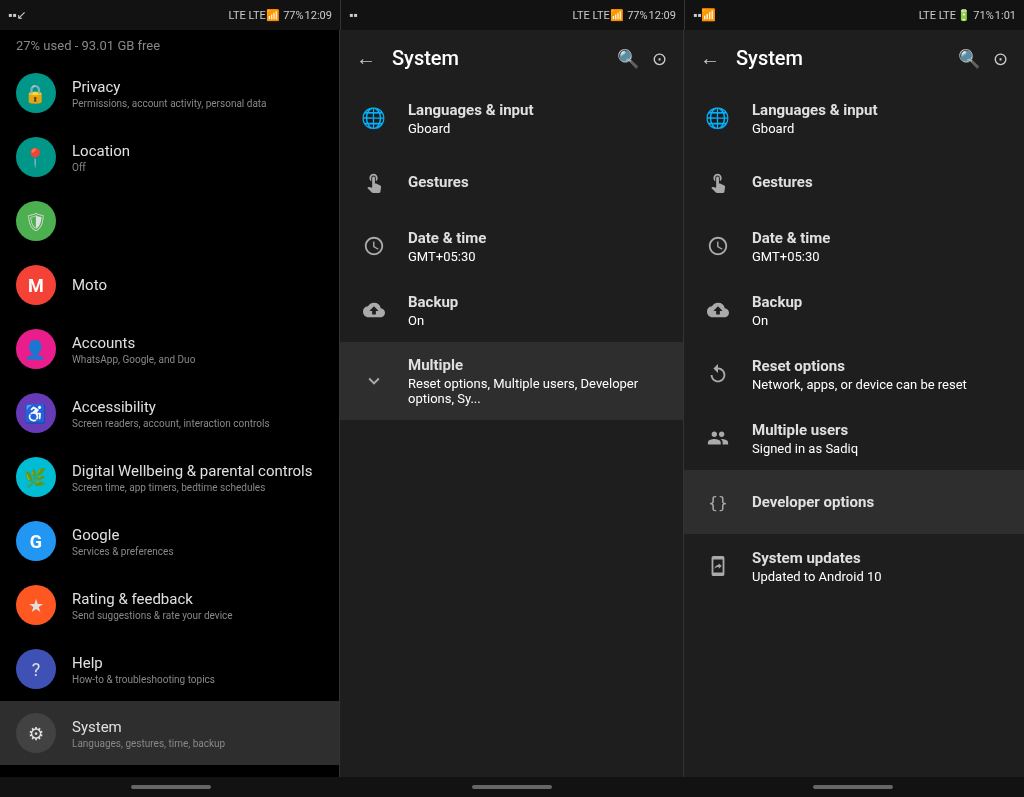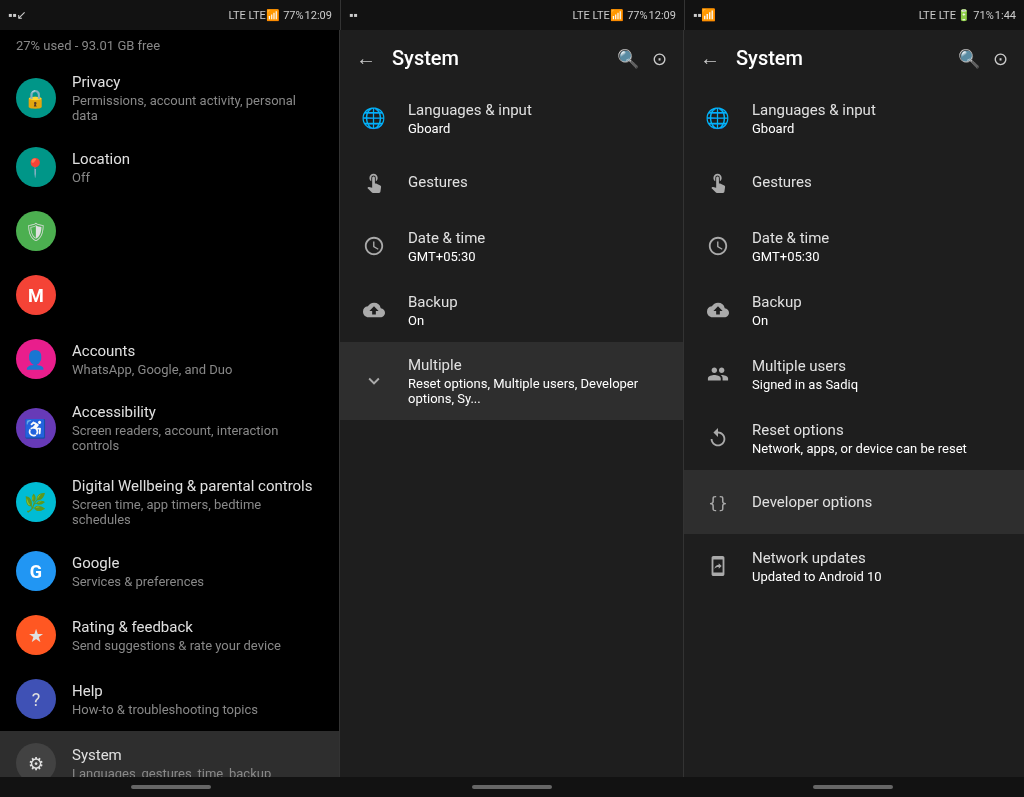--- a/index.html
+++ b/index.html
@@ -114,21 +114,21 @@
       display: flex;
       align-items: center;
       justify-content: center;
       margin-right: 16px;
       flex-shrink: 0;
       font-size: 18px;
     }
 
     .item-text { flex: 1; }
     .item-title { font-size: 15px; color: #e0e0e0; font-weight: 400; }
-    .item-subtitle { font-size: 13px; color: #888; margin-top: 2px; }
+    .item-subtitle { font-size: 10px; color: #888; margin-top: 2px; }
 
     
     .menu-item {
       display: flex;
       align-items: center;
       padding: 14px 16px;
       min-height: 64px;
       cursor: pointer;
     }
     .menu-item.active { background: #2e2e2e; }
@@ -139,21 +139,21 @@
       display: flex;
       align-items: center;
       justify-content: center;
       margin-right: 16px;
       font-size: 20px;
       color: #aaa;
       flex-shrink: 0;
     }
 
     .menu-text { flex: 1; }
-    .menu-title { font-size: 15px; color: #e0e0e0; }
+    .menu-title { font-size: 15px; color: #e0e0e0; font-weight: bold; }
     .menu-subtitle { font-size: 13px; color: #ffffff; margin-top: 2px; }
 
     .storage-bar-text {
       font-size: 13px;
       color: #888;
       padding: 8px 16px 8px 16px;
     }
 
     
     .ic-pink { background: #e91e8c; }
@@ -215,21 +215,21 @@
       <span>12:09</span>
     </div>
   </div>
   <div class="status-bar right">
     <div class="status-left-icons">
       <span style="font-size:12px">▪▪📶</span>
     </div>
     <div class="status-right-info">
       <span>LTE LTE</span>
       <span>🔋 71%</span>
-      <span>1:44</span>
+      <span>1:01</span>
     </div>
   </div>
 </div>
 
 <div class="panels">
 
   <div class="panel-left">
 
     <div class="storage-bar-text">27% used - 93.01 GB free</div>
 
@@ -249,20 +249,21 @@
       </div>
     </div>
 
     <div class="settings-item">
       <div class="item-icon ic-green">🛡</div>
     </div>
 
     <div class="settings-item">
       <div class="item-icon ic-red" style="font-weight:bold;color:#fff;">M</div>
       <div class="item-text">
+        <div class="item-title">Moto</div>
       </div>
     </div>
 
     <div class="settings-item">
       <div class="item-icon ic-pink">👤</div>
       <div class="item-text">
         <div class="item-title">Accounts</div>
         <div class="item-subtitle">WhatsApp, Google, and Duo</div>
       </div>
     </div>
@@ -433,56 +434,56 @@
       </div>
       <div class="menu-text">
         <div class="menu-title">Backup</div>
         <div class="menu-subtitle">On</div>
       </div>
     </div>
 
     <div class="menu-item">
       <div class="menu-icon">
         <svg width="22" height="22" viewBox="0 0 24 24" fill="#aaa">
+            <path d="M12 5V1L7 6l5 5V7c3.31 0 6 2.69 6 6s-2.69 6-6 6-6-2.69-6-6H4c0 4.42 3.58 8 8 8s8-3.58 8-8-3.58-8-8-8z"></path>
+          </svg>
+      </div>
+      <div class="menu-text">
+        <div class="menu-title">Reset options</div>
+        <div class="menu-subtitle">Network, apps, or device can be reset</div>
+      </div>
+    </div>
+
+    <div class="menu-item">
+      <div class="menu-icon">
+        <svg width="22" height="22" viewBox="0 0 24 24" fill="#aaa">
             <path d="M16 11c1.66 0 2.99-1.34 2.99-3S17.66 5 16 5c-1.66 0-3 1.34-3 3s1.34 3 3 3zm-8 0c1.66 0 2.99-1.34 2.99-3S9.66 5 8 5C6.34 5 5 6.34 5 8s1.34 3 3 3zm0 2c-2.33 0-7 1.17-7 3.5V19h14v-2.5c0-2.33-4.67-3.5-7-3.5zm8 0c-.29 0-.62.02-.97.05 1.16.84 1.97 1.97 1.97 3.45V19h6v-2.5c0-2.33-4.67-3.5-7-3.5z"></path>
           </svg>
       </div>
       <div class="menu-text">
         <div class="menu-title">Multiple users</div>
         <div class="menu-subtitle">Signed in as Sadiq</div>
       </div>
     </div>
 
-    <div class="menu-item">
-      <div class="menu-icon">
-        <svg width="22" height="22" viewBox="0 0 24 24" fill="#aaa">
-            <path d="M12 5V1L7 6l5 5V7c3.31 0 6 2.69 6 6s-2.69 6-6 6-6-2.69-6-6H4c0 4.42 3.58 8 8 8s8-3.58 8-8-3.58-8-8-8z"></path>
-          </svg>
-      </div>
-      <div class="menu-text">
-        <div class="menu-title">Reset options</div>
-        <div class="menu-subtitle">Network, apps, or device can be reset</div>
-      </div>
-    </div>
-
     <div class="menu-item active">
       <div class="menu-icon" style="font-size:16px; color:#aaa; font-family:monospace;">{}</div>
       <div class="menu-text">
         <div class="menu-title">Developer options</div>
       </div>
     </div>
 
     <div class="menu-item">
       <div class="menu-icon">
         <svg width="22" height="22" viewBox="0 0 24 24" fill="#aaa">
             <path d="M17 1.01L7 1c-1.1 0-2 .9-2 2v18c0 1.1.9 2 2 2h10c1.1 0 2-.9 2-2V3c0-1.1-.9-1.99-2-1.99zM17 19H7V5h10v14zm-4.2-5.78v1.75l3.2-2.99L12.8 9v1.7c-3.11.43-4.35 2.56-4.8 4.7 1.11-1.5 2.58-2.18 4.8-2.18z"></path>
           </svg>
       </div>
       <div class="menu-text">
-        <div class="menu-title">Network updates</div>
+        <div class="menu-title">System updates</div>
         <div class="menu-subtitle">Updated to Android 10</div>
       </div>
     </div>
 
   </div>
 
 </div>
 
 <div class="bottom-indicators">
   <div class="bottom-indicator">

